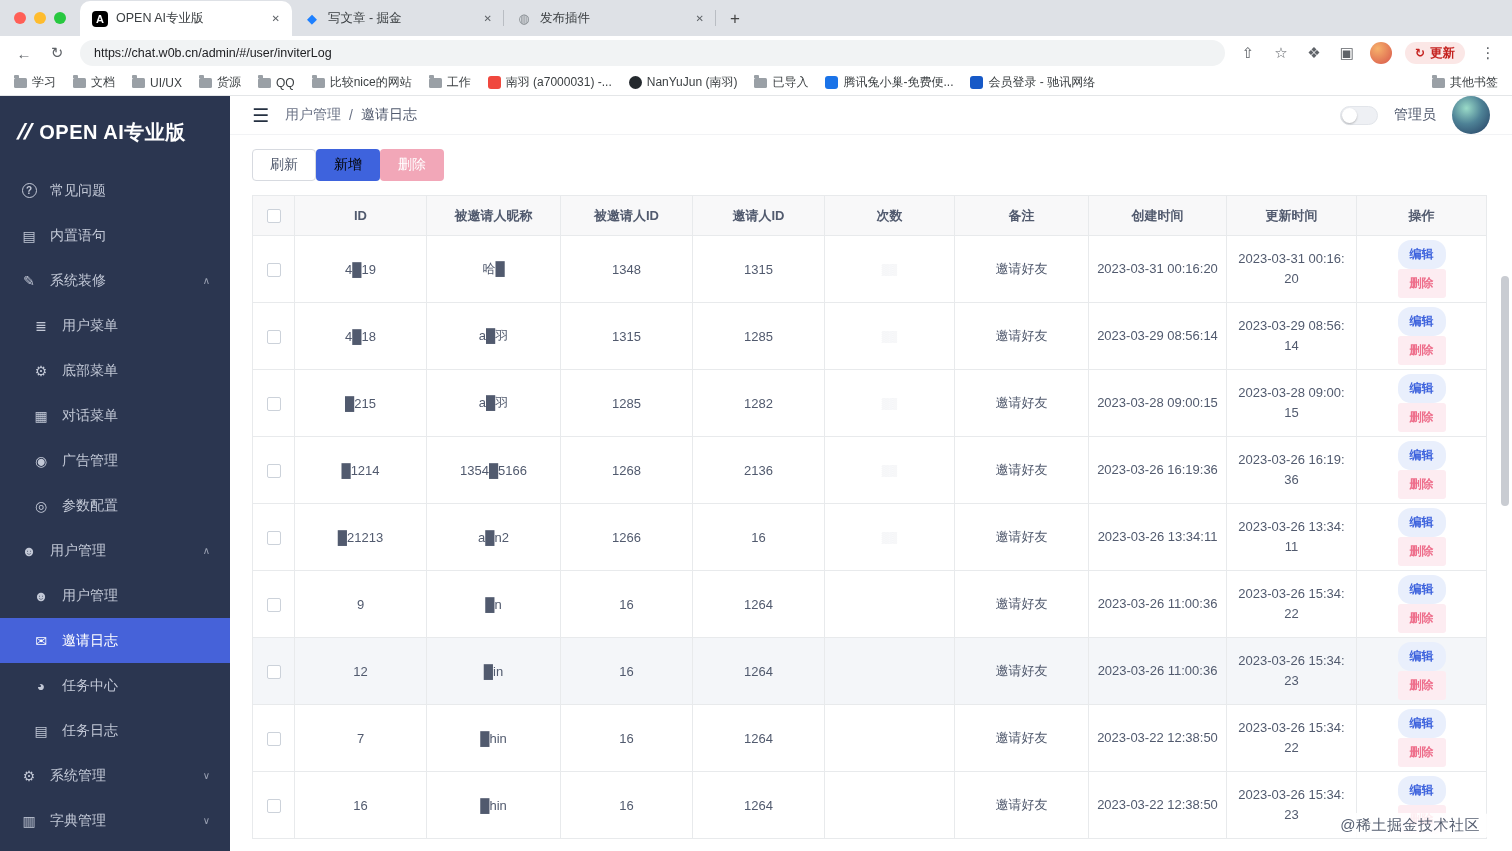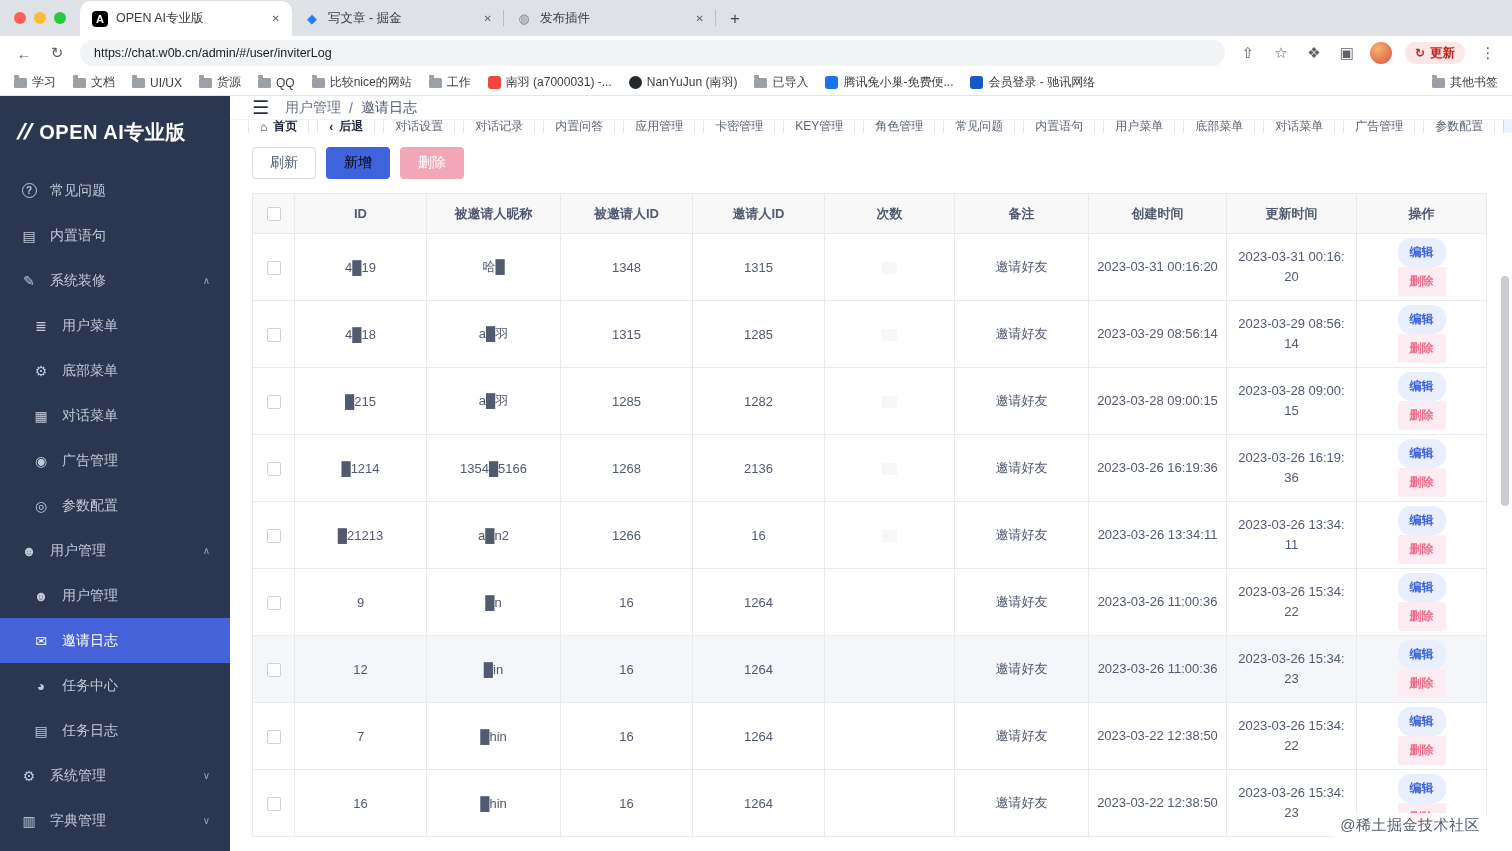--- a/index.html
+++ b/index.html
@@ -64,21 +64,21 @@
   .admin-label { font-size:14px; color:#515a6e; }
   .user-avatar { width:38px; height:38px; border-radius:50%; background:radial-gradient(circle at 38% 32%,#9adbc8 0%,#4e8296 45%,#223a5f 100%); cursor:pointer; }
 
   .tagbar { height:44px; display:flex; align-items:center; gap:8px; padding:0 18px; overflow:hidden; }
   .tag { height:27px; display:flex; align-items:center; gap:6px; padding:0 11px; border:1px solid #e4e6eb; border-radius:3px; font-size:12px; color:#5b6475; background:#fff; flex-shrink:0; cursor:pointer; white-space:nowrap; }
   .tag.pinned { font-weight:700; color:#1d2738; }
   .tag .tag-icon { font-size:12px; }
   .tag.active { color:var(--accent,#3e63dd); background:#eef3ff; border-color:#ccd9f8; }
 
   .content { flex:1; padding:10px 22px 0; position:relative; }
-  .actions { display:flex; gap:10px; margin:4px 0 14px; }
+  .actions { display:flex; margin:4px 0 14px; }
   .btn { height:32px; padding:0 17px; border-radius:4px; font-size:14px; border:1px solid transparent; cursor:pointer; font-family:inherit; }
   .btn.default { background:#fff; border-color:#d7dae0; color:#515a6e; }
   .btn.primary { background:var(--accent,#3e63dd); color:#000000; }
   .btn.danger  { background:var(--danger-soft,#f2a7b8); color:#fff; cursor:not-allowed; }
 
   table.grid { border-collapse:collapse; table-layout:fixed; width:1234px; }
   .grid th { background:#f8f8f9; height:40px; font-size:13px; color:#515a6e; font-weight:700; border:1px solid #e8eaec; padding:0 6px; }
   .grid td { height:56px; border:1px solid #e8eaec; font-size:13px; color:#515a6e; text-align:center; padding:4px 8px; background:#fff; }
   .grid tr.highlighted td { background:#f4f6f9; }
   .grid td.time { word-break:break-all; line-height:1.55; }
@@ -294,20 +294,27 @@
     </aside>
 
     <div class="main">
 
       <div class="topbar">
         <span class="hamburger">☰</span>
         <div class="breadcrumb">
           <span class="crumb">用户管理</span>
           <span>/</span>
           <span class="crumb current">邀请日志</span>
+        </div>
+        <div class="topbar-right">
+          <span class="switch">
+              <span class="knob"></span>
+            </span>
+          <span class="admin-label">管理员</span>
+          <span class="user-avatar"></span>
         </div>
       </div>
 
       <div class="tagbar" id="tagbar">
           <div class="tag pinned">
     <span class="tag-icon">⌂</span>
     <span class="tag-label">首页</span>
 
   </div>
           <div class="tag pinned">

